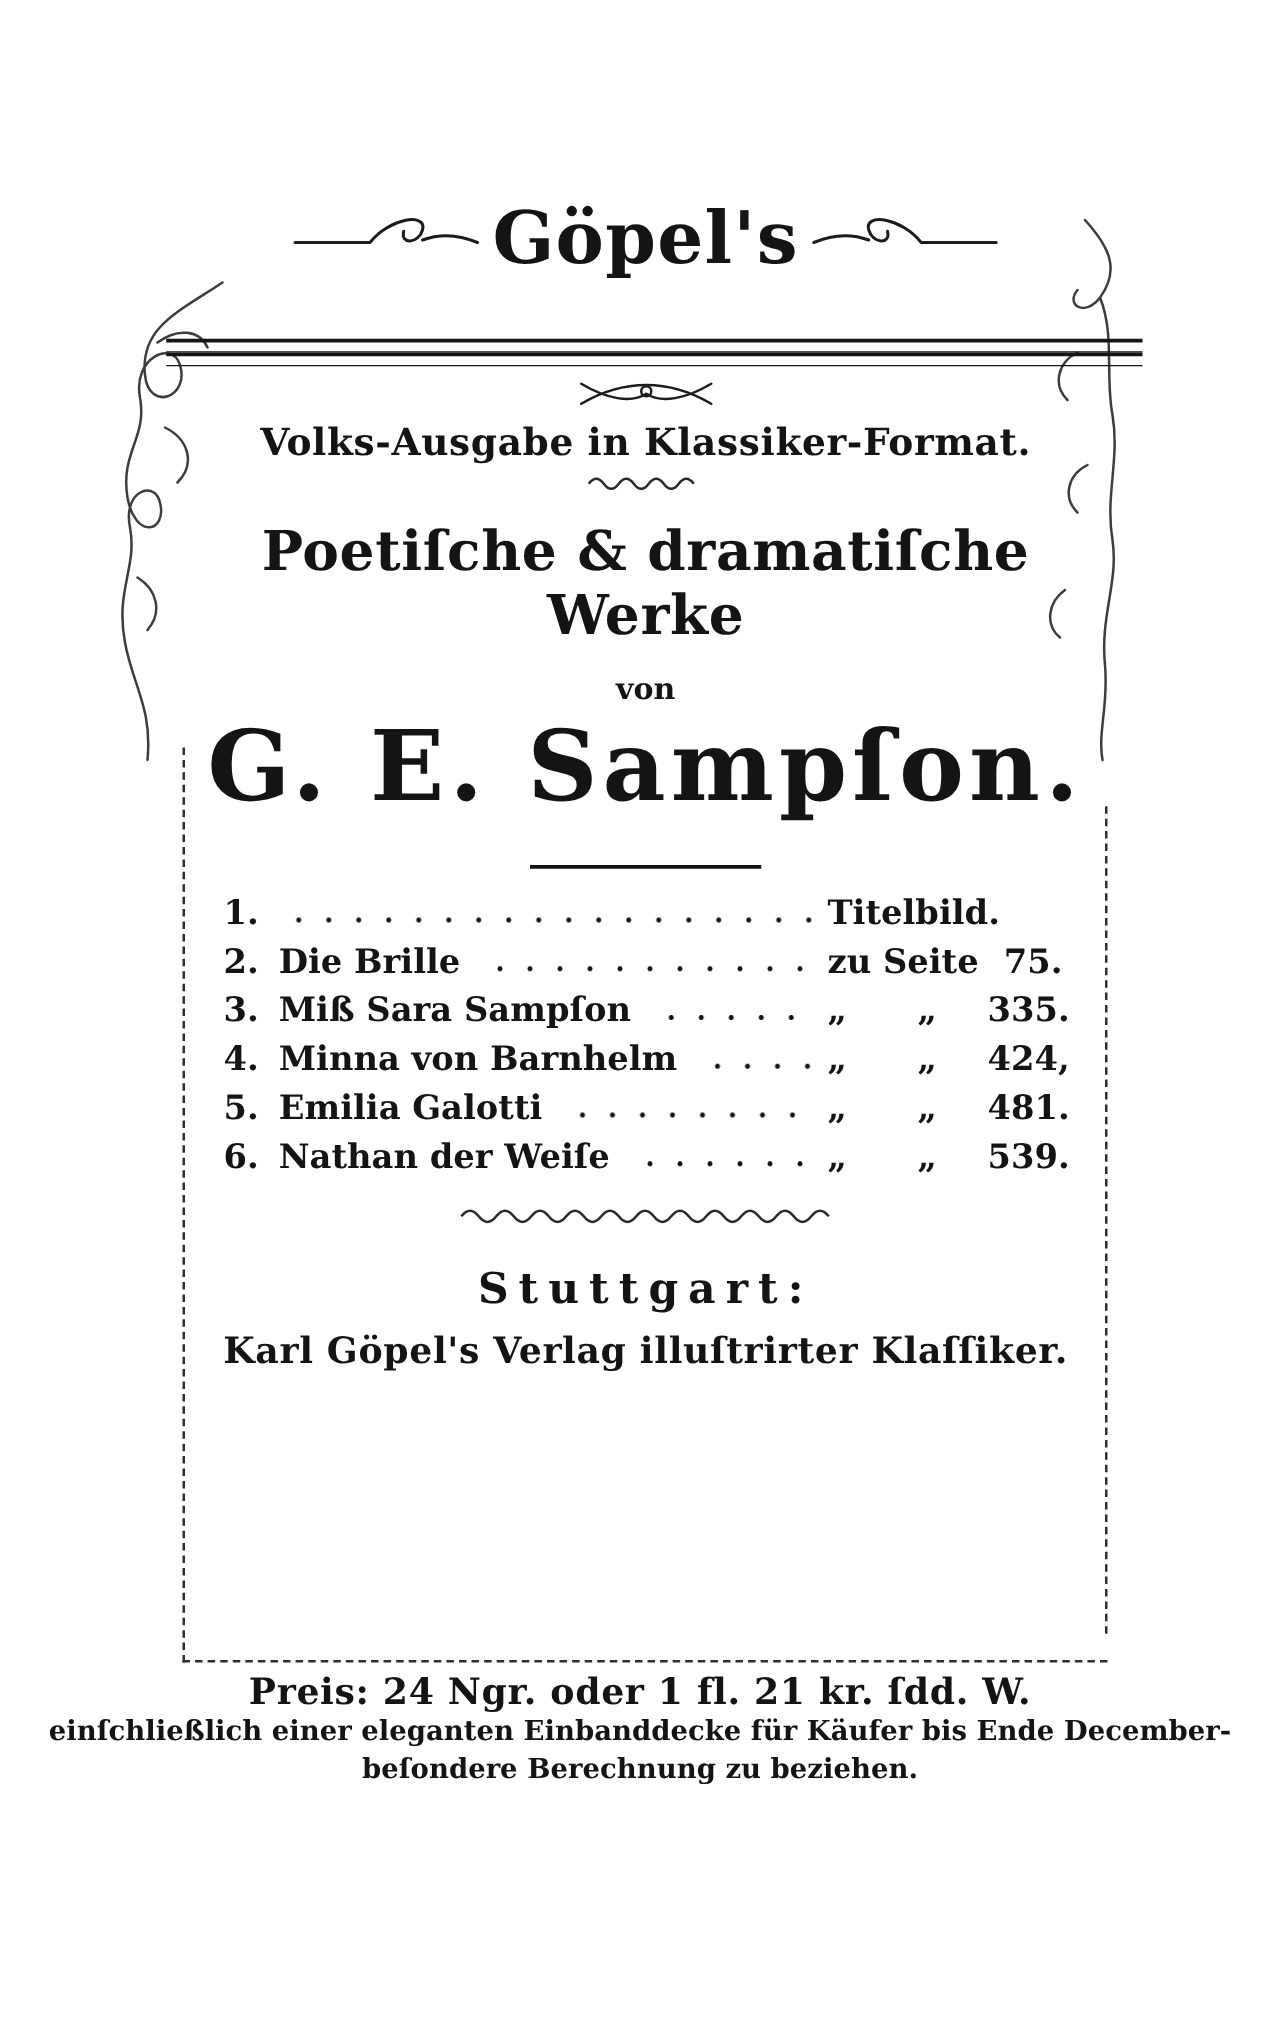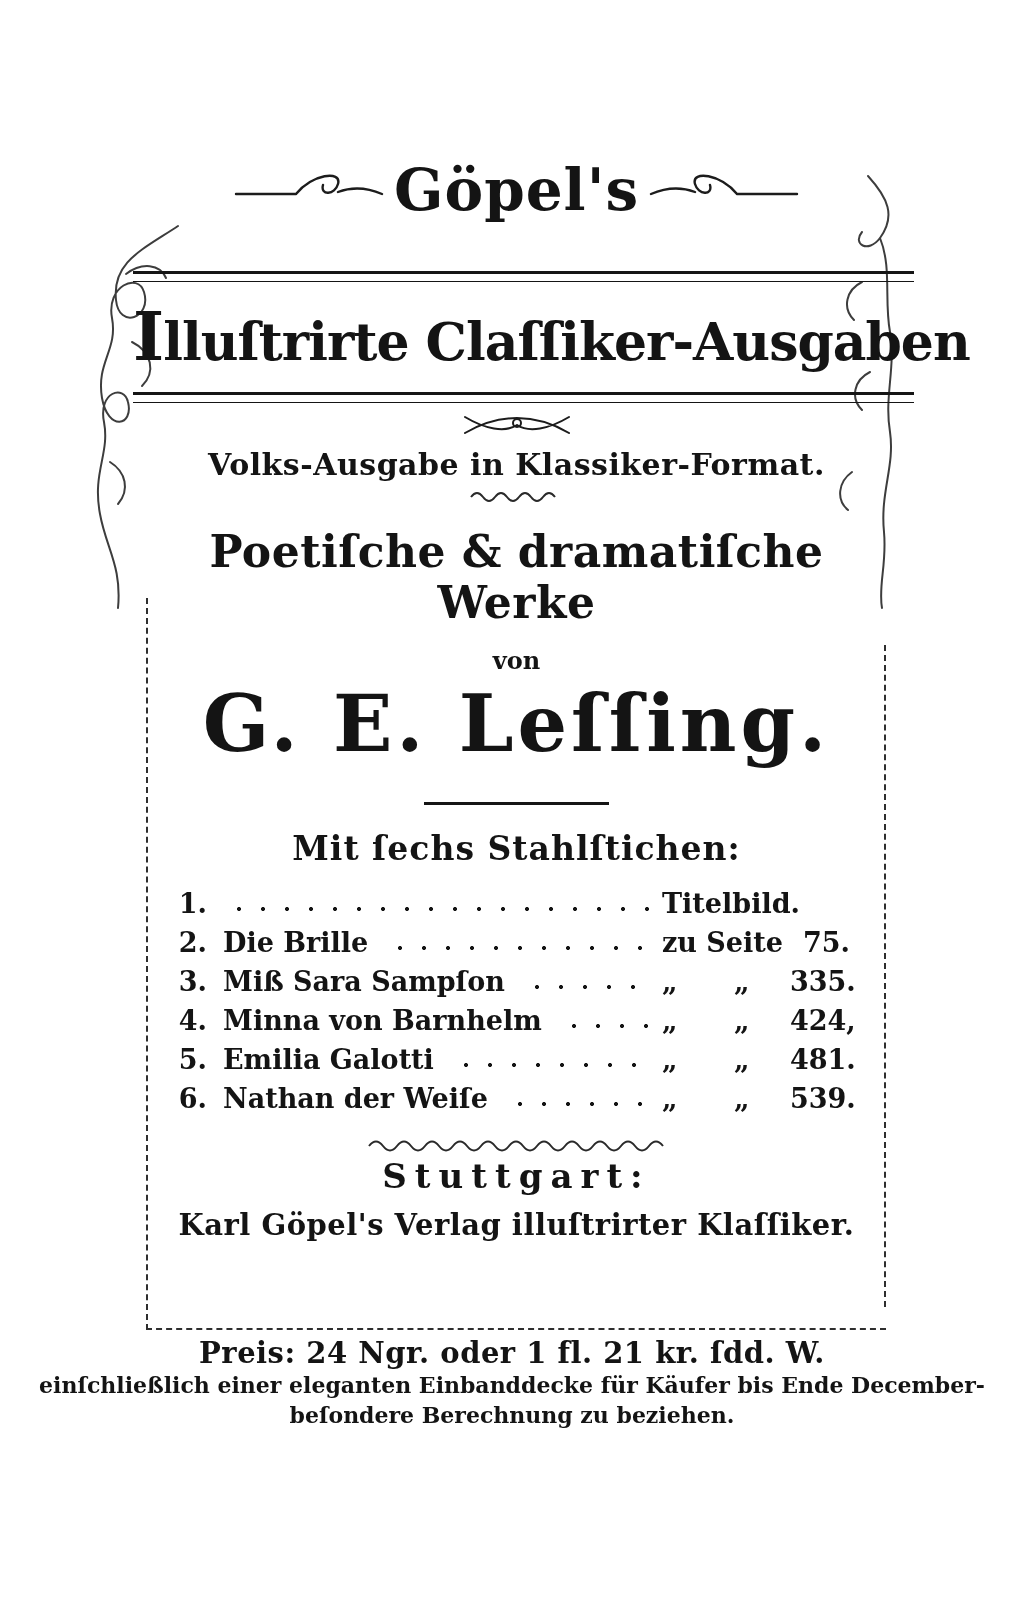--- a/index.html
+++ b/index.html
@@ -58,21 +58,21 @@
   .leader {
     flex:1 1 auto; height:12px; margin:10px 8px 0 14px;
     background-image:radial-gradient(circle, #141414 1.7px, rgba(0,0,0,0) 2.3px);
     background-size:24px 12px; background-repeat:repeat-x; background-position:6px 40%;
   }
   .plate-ref  { flex:none; width:128px; text-align:left; white-space:pre; }
   .plate-page { flex:none; width:60px;  text-align:right; }
 
   .wavy { margin-top:20px; }
 
-  .city { font-size:34px; font-weight:bold; letter-spacing:8px; }
+  .city { font-size:34px; font-weight:bold; letter-spacing:8px; margin-top:28px; }
   .publisher { font-size:29px; font-weight:bold; margin-top:12px; letter-spacing:.5px; }
 
   
   .below { position:absolute; left:0; top:1336px; width:1024px; text-align:center; }
   .price-line { font-size:29px; font-weight:bold; letter-spacing:.5px; }
   .note-line  { font-size:22px; font-weight:bold; line-height:30px; }
 </style>
 </head>
 <body>
 
@@ -98,44 +98,42 @@
         <path d="M2 26 H62 M62 26 C78 6 108 2 104 16 C101 27 86 28 89 17 M104 24 C120 18 134 20 148 26"></path>
       </svg>
       <div class="goepels">Göpel's</div>
       <svg class="flourish flip" width="150" height="44" viewBox="0 0 150 44">
         <path d="M2 26 H62 M62 26 C78 6 108 2 104 16 C101 27 86 28 89 17 M104 24 C120 18 134 20 148 26"></path>
       </svg>
     </div>
 
     <div class="banner">
       <div class="banner-rule"></div>
-      <div class="series-title">Illuſtrirte Claſſiker-Ausgaben</div>
       <div class="banner-rule"></div>
     </div>
 
     <svg class="ornament-center" width="120" height="28" viewBox="0 0 120 28">
       <path d="M8 24 C42 4 78 4 112 24 M8 8 C28 20 48 24 60 16 M112 8 C92 20 72 24 60 16"></path>
       <circle cx="60" cy="14" r="4" fill="none" stroke="#1c1c1c" stroke-width="2"></circle>
     </svg>
 
     <div class="edition-line">Volks-Ausgabe in Klassiker-Format.</div>
 
     <svg class="squiggle" width="96" height="12" viewBox="0 0 96 12">
       <path d="M2 7 q6 -8 12 0 t12 0 t12 0 t12 0 t12 0 t12 0 t12 0"></path>
     </svg>
 
     <div class="work-title">Poetiſche &amp; dramatiſche Werke</div>
 
     <div class="von">von</div>
 
-    <div class="author">G. E. Leſſing.</div>
+    <div class="author">G. E. Sampſon.</div>
 
     <div class="author-rule"></div>
 
-    <div class="plates-heading">Mit ſechs Stahlſtichen:</div>
 
     <div class="plates-list">
   <div class="plate-row">
     <span class="plate-num">1.</span>
     <span class="leader"></span>
     <span class="plate-ref">Titelbild.</span>
     <span class="plate-page"></span>
   </div>
 
   <div class="plate-row">

